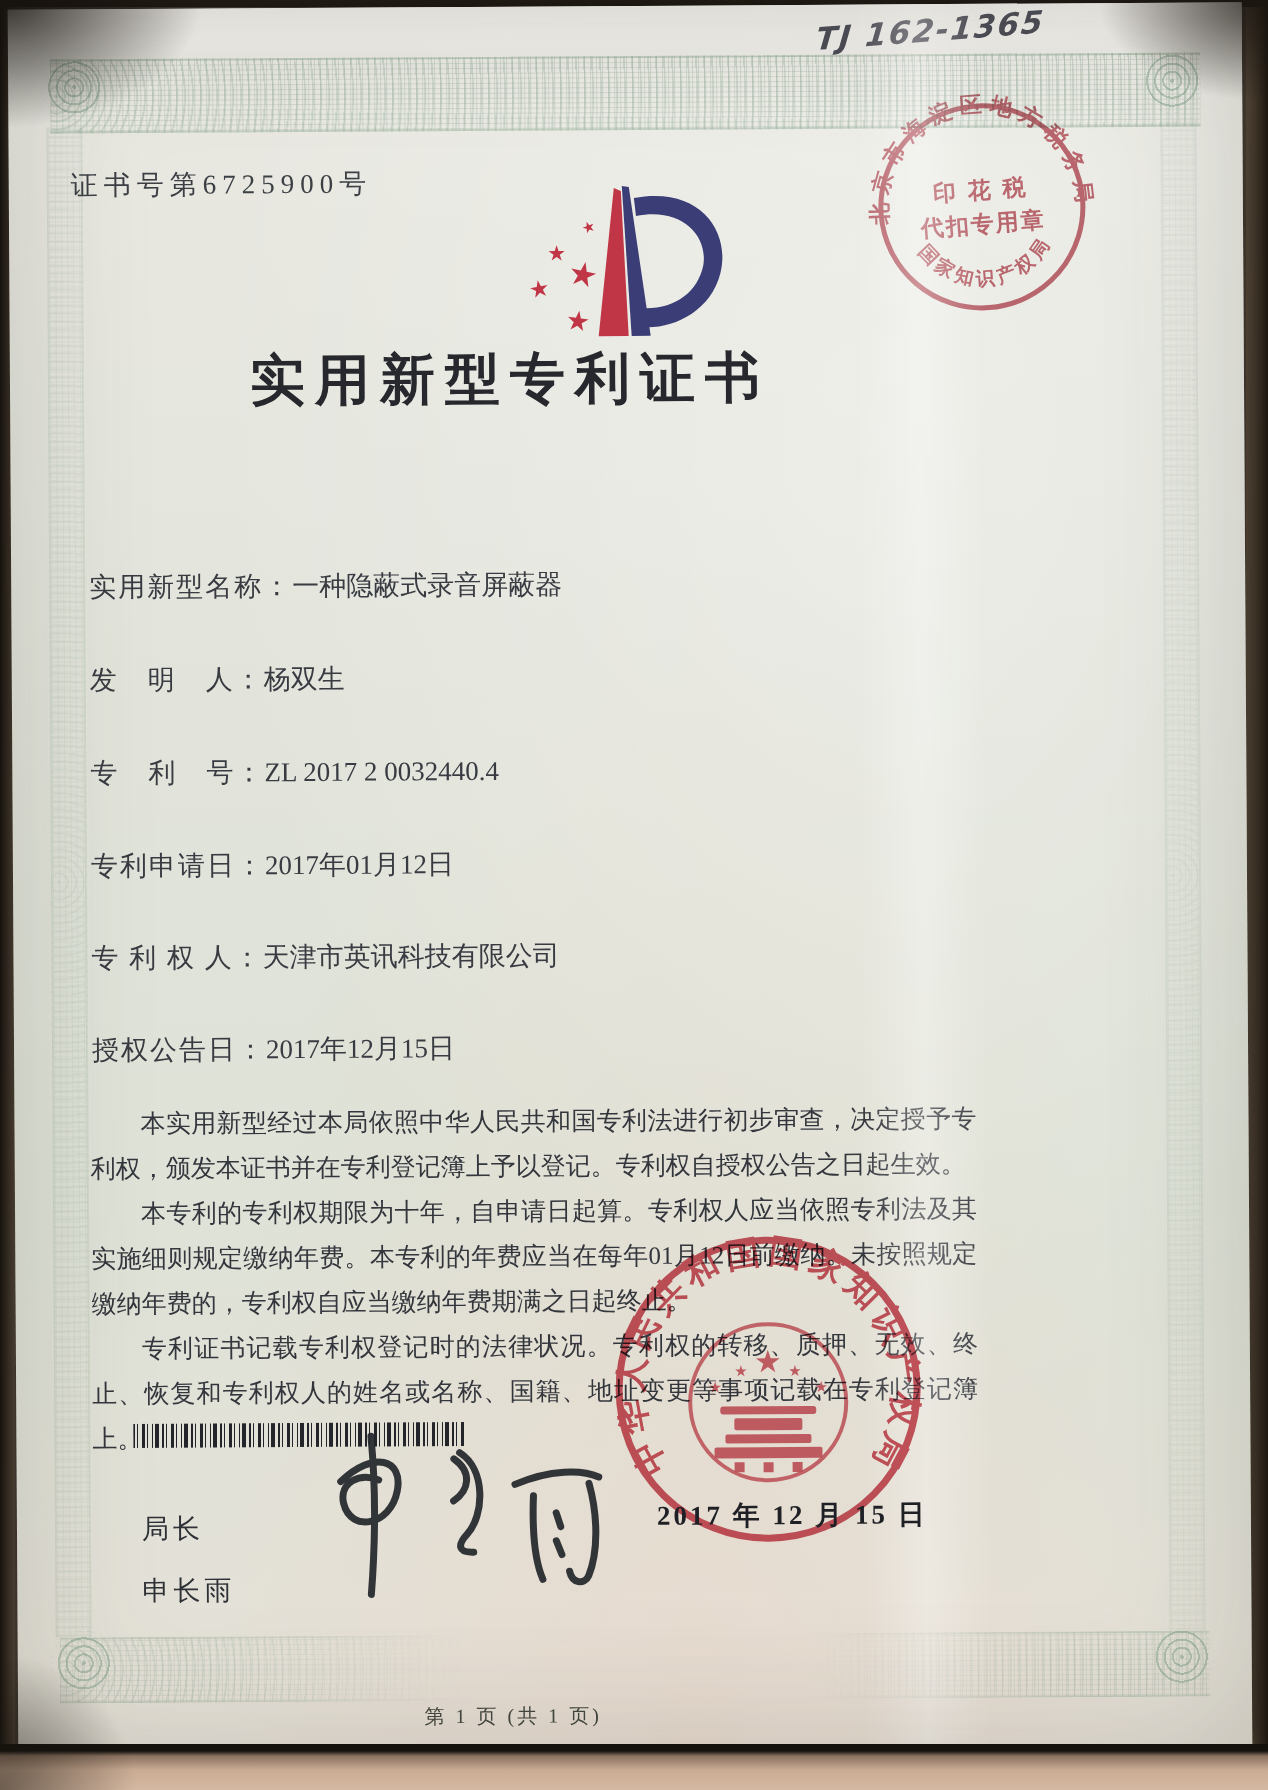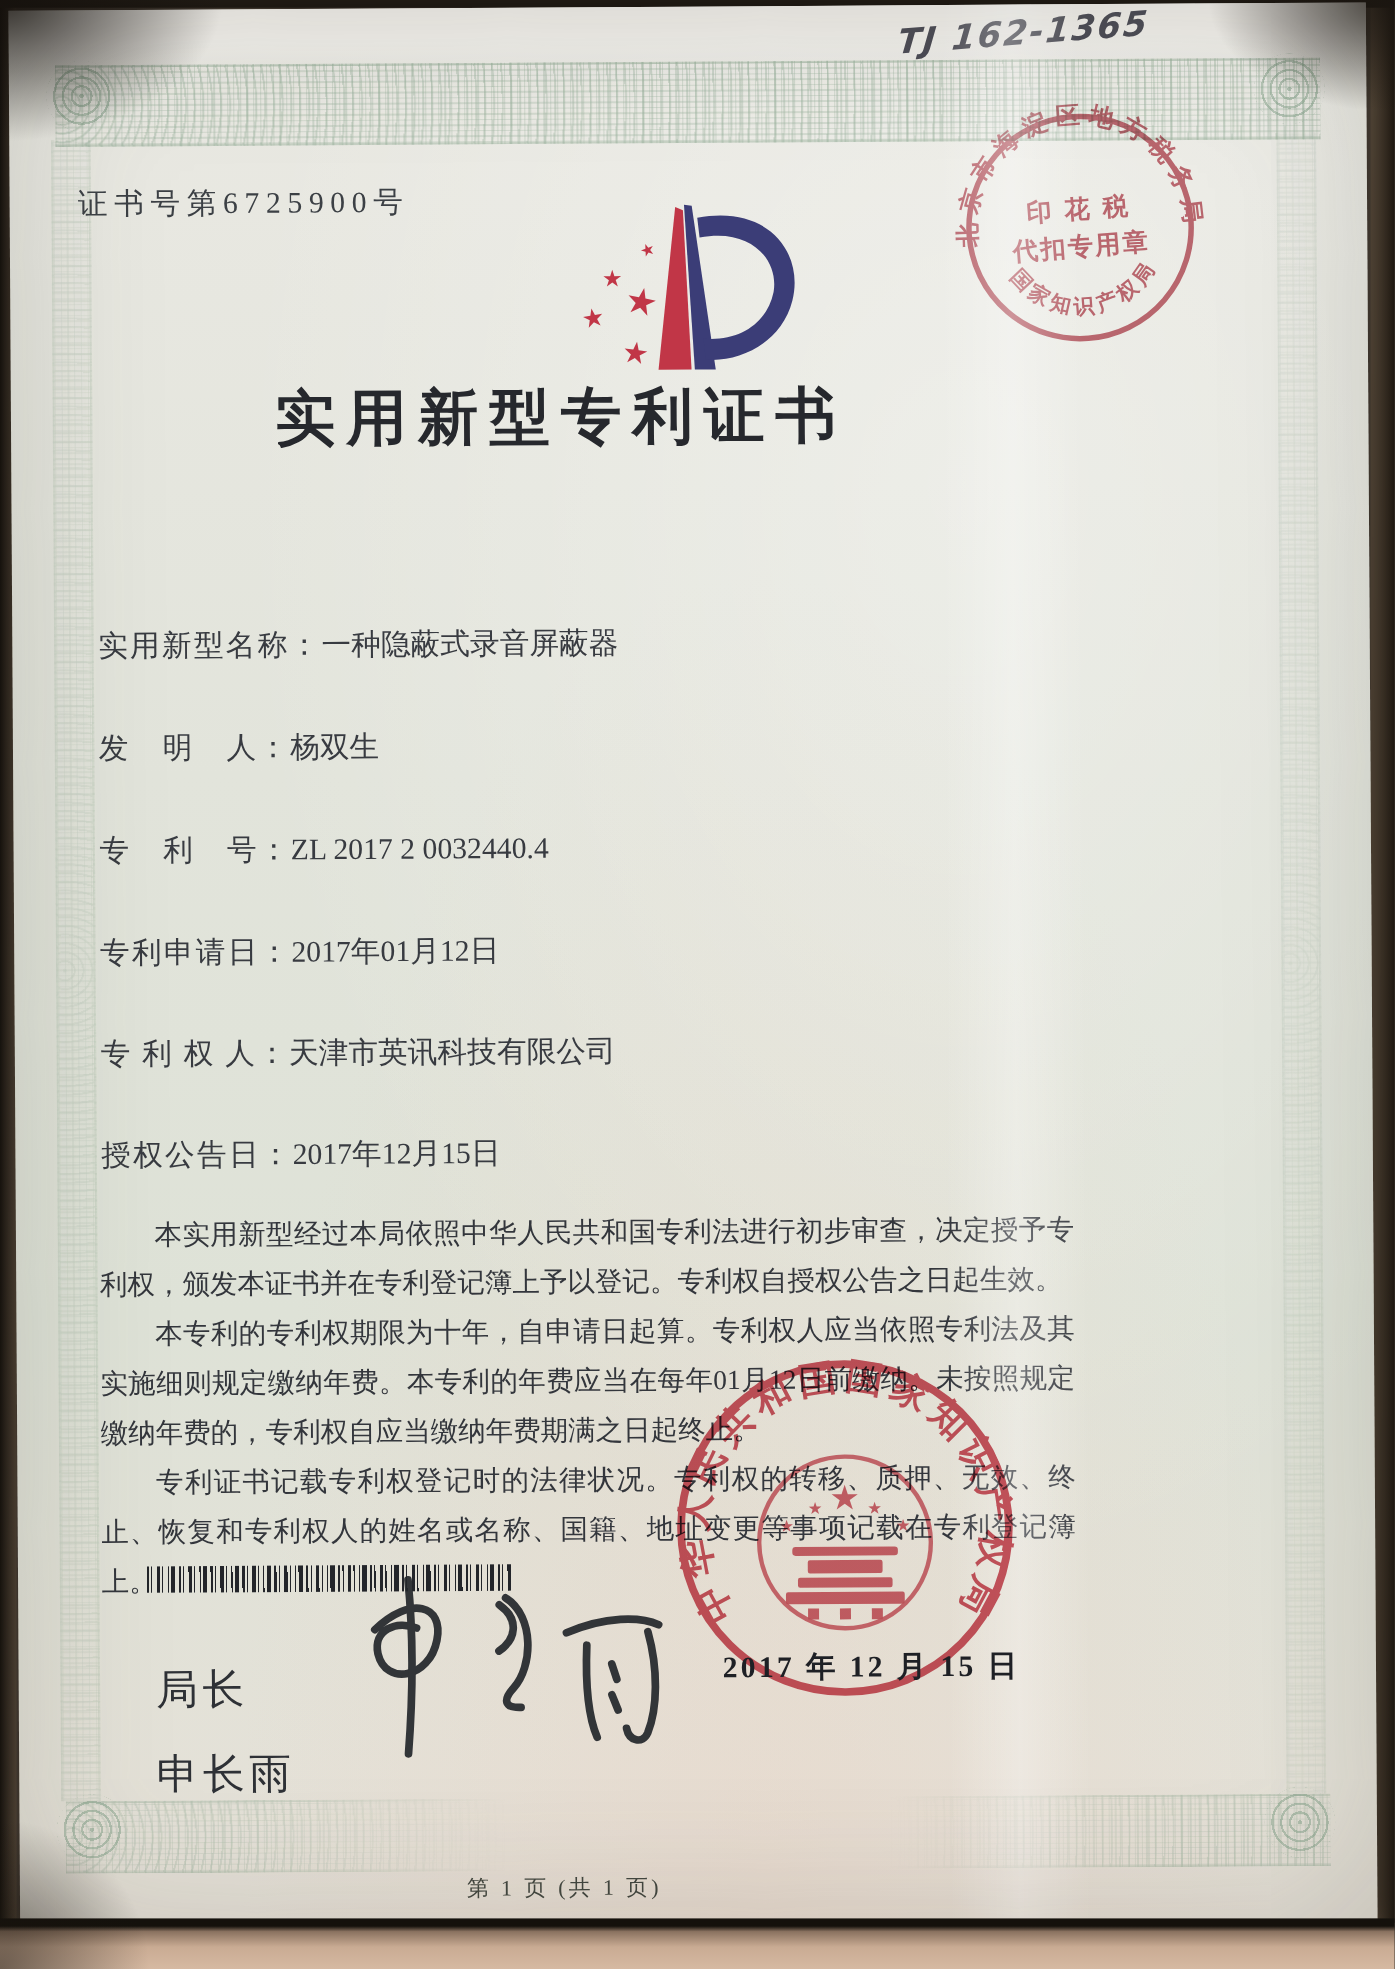--- a/index.html
+++ b/index.html
@@ -64,21 +64,21 @@
   .f0{top:560px;}.f1{top:653px;}.f2{top:746px;}.f3{top:839px;}.f4{top:931px;}.f5{top:1023px;}
   .field .lab{letter-spacing:2px;}
   .body-text{position:absolute;left:76px;top:1092px;width:886px;font-size:25px;
     line-height:45px;color:#33363c;text-align:justify;}
   .body-text p{margin:0;text-indent:2em;}
   .barcode{position:absolute;left:117px;top:1415px;width:332px;height:24px;
     background:repeating-linear-gradient(90deg,
       #23252a 0 2px,transparent 2px 4px,#23252a 4px 5px,transparent 5px 9px,
       #23252a 9px 12px,transparent 12px 14px,#23252a 14px 15px,transparent 15px 19px,
       #23252a 19px 20px,transparent 20px 22px,#23252a 22px 26px,transparent 26px 29px);}
-  .director{position:absolute;left:125px;top:1502px;font-size:38px;color:#2e3136;letter-spacing:4px;}
+  .director{position:absolute;left:125px;top:1502px;font-size:27px;color:#2e3136;letter-spacing:4px;}
   .director div{margin-bottom:26px;}
   .signature{position:absolute;left:268px;top:1418px;transform:rotate(-2deg);}
   .issue-date{position:absolute;left:640px;top:1492px;font-size:27px;color:#1e2025;
     letter-spacing:3px;z-index:6;font-weight:600;}
   .page-footer{position:absolute;left:0;top:1696px;width:990px;text-align:center;
     font-size:20px;color:#42463f;letter-spacing:3px;}
   
   .tax-seal{position:absolute;left:856px;top:86px;transform:rotate(-4deg);
     mix-blend-mode:multiply;opacity:.88;}
   .cnipa-seal{position:absolute;left:587px;top:1219px;mix-blend-mode:multiply;opacity:.92;z-index:5;}

